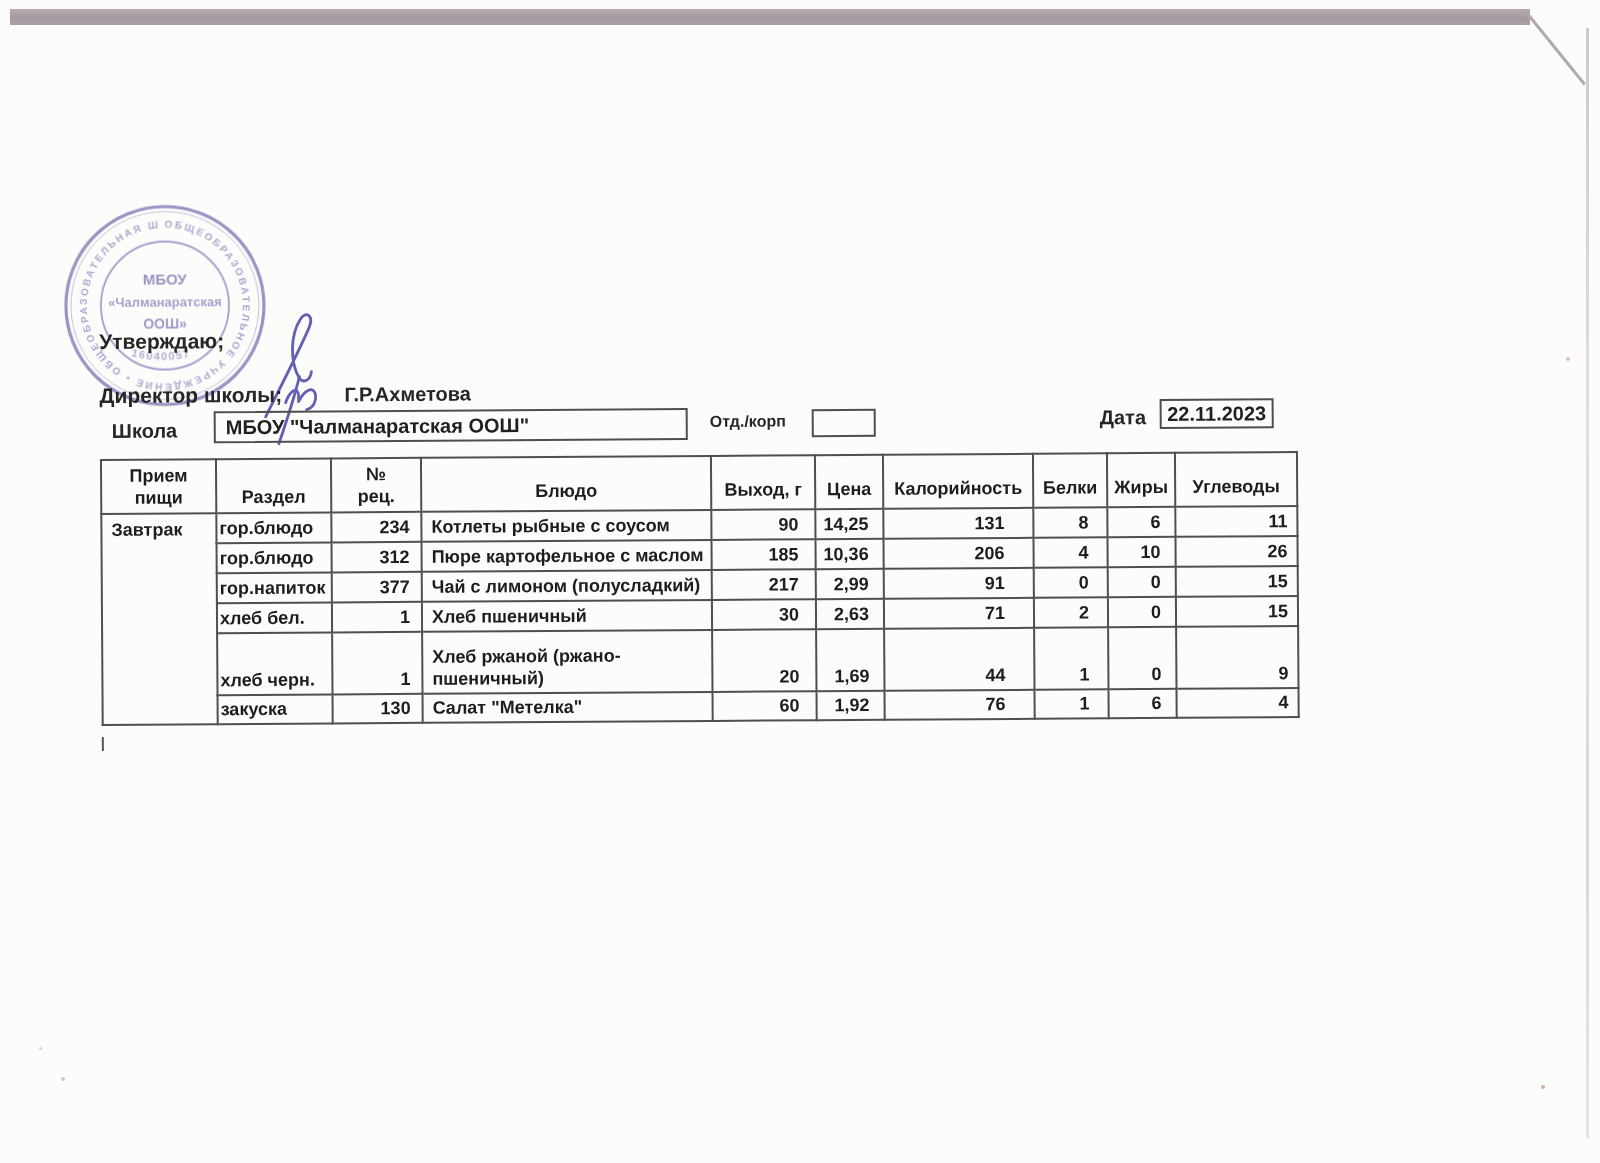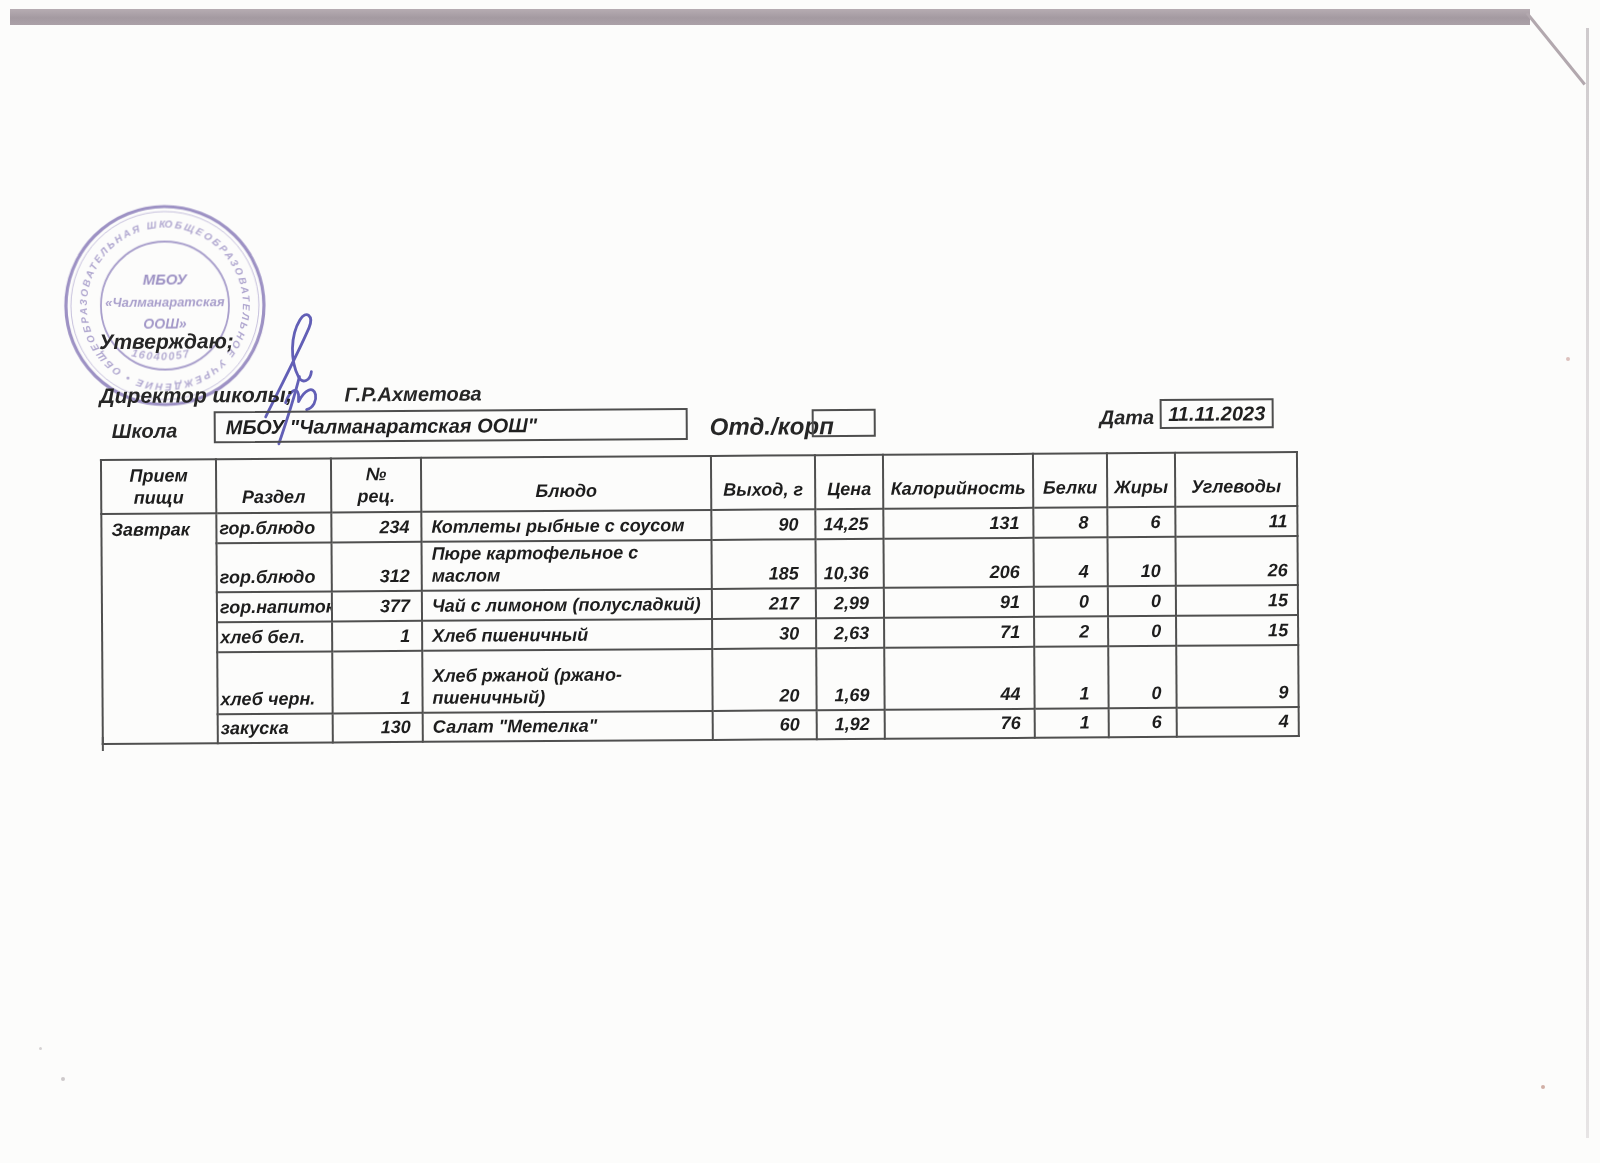--- a/index.html
+++ b/index.html
@@ -1,19 +1,19 @@
 <!DOCTYPE html>
 <html><head>
 <meta charset="utf-8">
 <style>
   * { margin:0; padding:0; box-sizing:border-box; }
   html,body { width:1600px; height:1163px; overflow:hidden; }
   body { font-family:"Liberation Sans","DejaVu Sans",sans-serif; background:#ffffff; }
 
-  .page { position:relative; width:1600px; height:1163px; background:#fcfcfb; overflow:hidden; color:#222;font-style:italic; }
+  .page { position:relative; width:1600px; height:1163px; background:#fcfcfb; overflow:hidden; color:#222; }
 
   
   .scan-band { position:absolute; left:10px; top:9px; width:1520px; height:16px;
                background:linear-gradient(180deg,#b6acb2 0%,#a49aa1 55%,#aba1a8 100%); }
   .corner-line { position:absolute; left:1528px; top:12px; width:92px; height:3px;
                  background:#b2a8ae; transform:rotate(51deg); transform-origin:left top; }
   .paper-edge { position:absolute; left:1586px; top:28px; width:3px; height:1110px;
                 background:linear-gradient(180deg,#c6c1c4,#ddd9db 35%,#d6d2d4 75%,#e3e0e1); opacity:.85; }
   .speck { position:absolute; border-radius:50%; }
 
@@ -23,21 +23,21 @@
 
   .stamp { position:absolute; left:62px; top:202px; width:208px; height:208px; opacity:.82; }
 
   .signature { position:absolute; left:248px; top:298px; width:110px; height:152px; }
 
   .lbl { position:absolute; font-weight:600; color:#262626; white-space:nowrap; }
   .approve    { left:100px; top:330px; font-size:21px; }
   .director   { left:100px; top:384px; font-size:21px; }
   .dir-name   { left:345px; top:385px; font-size:20px; }
   .school-lbl { left:112px; top:420px; font-size:20px; }
-  .dept-lbl   { left:710px; top:417px; font-size:24px; }
+  .dept-lbl   { left:710px; top:417px; font-size:16px; }
   .date-lbl   { left:1100px; top:413px; font-size:20px; }
 
   .formbox { position:absolute; border:2px solid #4e4e4e; background:transparent;
              font-weight:600; color:#1f1f1f; }
   .school-box { left:214px; top:412px; width:474px; height:32px; font-size:20px;
                 line-height:29px; padding-left:10px; }
   .dept-box   { left:812px; top:414px; width:64px; height:28px; }
   .date-box   { left:1160px; top:406px; width:114px; height:30px; font-size:20px;
                 line-height:27px; text-align:center; }
 
@@ -56,21 +56,21 @@
   tr.h-last { height:29px; }
   tr.h-tall { height:62px; }
   tr.h-tall td { vertical-align:middle; padding-bottom:0; }
   tr.h-tall td.c-razdel, tr.h-tall td.c-num { vertical-align:bottom; padding-bottom:3px; }
   .meal-cell { vertical-align:top !important; padding-top:4px; padding-left:9px; }
   .c-razdel { text-align:left;  padding-left:2px; }
   .c-num    { text-align:right; padding-right:11px; }
   .c-dish   { text-align:left;  padding-left:9px; white-space:pre-line; }
   .c-out    { text-align:right; padding-right:16px; }
   .c-price  { text-align:right; padding-right:14px; }
-  .c-kcal   { text-align:right; padding-right:13px; }
+  .c-kcal   { text-align:right; padding-right:28px; }
   .c-prot   { text-align:right; padding-right:18px; }
   .c-fat    { text-align:right; padding-right:14px; }
   .c-carb   { text-align:right; padding-right:9px; }
 
   .table-tail { position:absolute; left:100px; top:737px; width:2px; height:14px; background:#555; }
 </style>
 </head>
 <body>
 
 <div class="page">
@@ -119,21 +119,21 @@
 
     <div class="lbl approve">Утверждаю;</div>
     <div class="lbl director">Директор школы;</div>
     <div class="lbl dir-name">Г.Р.Ахметова</div>
 
     <div class="lbl school-lbl">Школа</div>
     <div class="formbox school-box">МБОУ "Чалманаратская ООШ"</div>
     <div class="lbl dept-lbl">Отд./корп</div>
     <div class="formbox dept-box"></div>
     <div class="lbl date-lbl">Дата</div>
-    <div class="formbox date-box">11.11.2023</div>
+    <div class="formbox date-box">22.11.2023</div>
 
     <div class="menu-wrap">
       <table class="menu">
         <colgroup>
           <col style="width:115px">
             <col style="width:115px">
             <col style="width:90px">
           <col style="width:290px">
             <col style="width:104px">
             <col style="width:68px">

